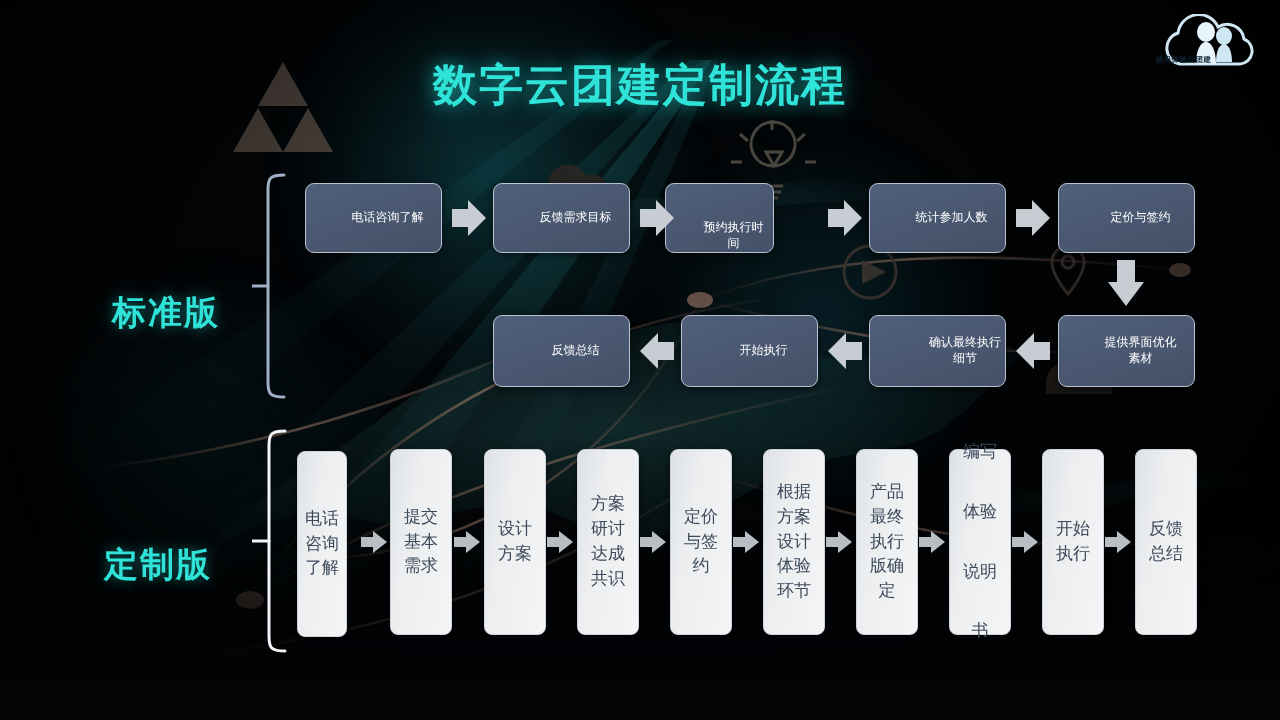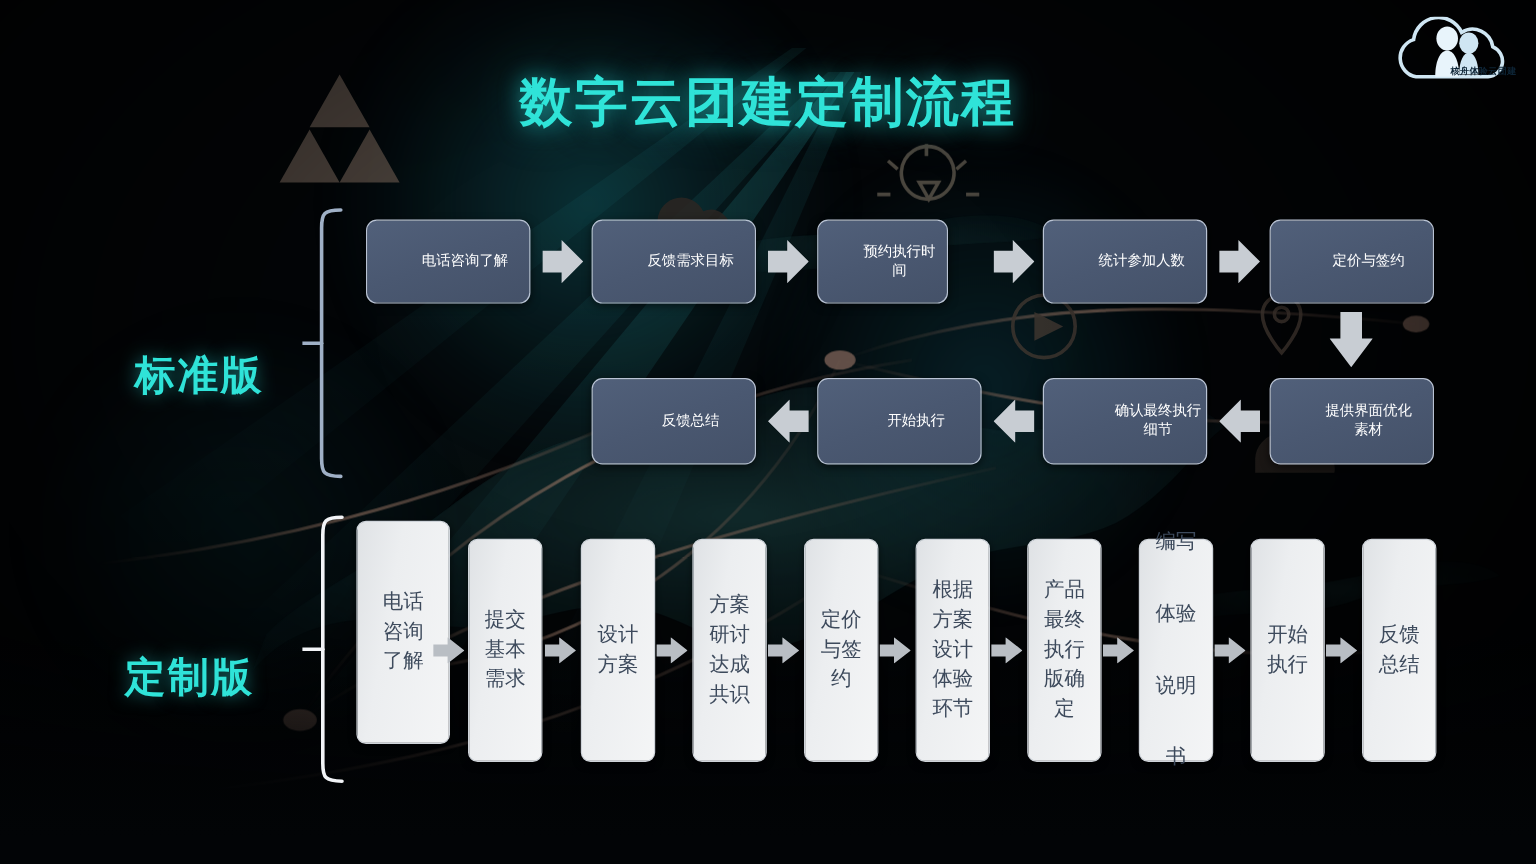--- a/index.html
+++ b/index.html
@@ -34,21 +34,21 @@
     background:radial-gradient(ellipse at 46% 38%, rgba(0,0,0,0) 28%, rgba(0,0,0,.55) 68%, rgba(0,0,0,.92) 100%);
   }
   .botfade{
     position:absolute; left:0; right:0; bottom:0; height:190px;
     background:linear-gradient(to bottom, rgba(3,5,7,0), #020406 88%);
   }
 
   
   #logo{ position:absolute; left:1156px; top:14px; width:108px; height:58px; }
   #logo .lbl{
-    position:absolute; left:0; right:0; bottom:7px; text-align:right;
+    position:absolute; left:0; right:0; bottom:7px; text-align:left;
     font-size:7.5px; color:#0d2436; letter-spacing:.4px; font-weight:bold;
   }
 
   
   #title{
     position:absolute; left:0; right:0; top:56px; text-align:center;
     font-size:44px; font-weight:bold; letter-spacing:2px;
     color:#2fe3d8;
     text-shadow:0 0 18px rgba(45,220,215,.55), 0 0 38px rgba(30,180,190,.35);
   }
@@ -213,21 +213,21 @@
   <path d="M33,3 C19,3 17,6 17,18 L17,208 C17,220 19,223 33,223" fill="none" stroke="#f2f4f7" stroke-width="3" stroke-linecap="round"></path>
   <line x1="17" y1="113" x2="0" y2="113" stroke="#f2f4f7" stroke-width="3" stroke-linecap="round"></line>
 </svg>
 
 <div class="sbox" style="left:305px;top:183px;width:137px;height:70px;">
     <span>电话咨询了解</span>
   </div>
 <div class="sbox" style="left:493px;top:183px;width:137px;height:70px;">
     <span>反馈需求目标</span>
   </div>
-<div class="sbox" style="left:681px;top:183px;width:109px;height:70px;">
+<div class="sbox" style="left:665px;top:183px;width:109px;height:70px;align-items:flex-end;">
     <span>预约执行时间</span>
   </div>
 <div class="sbox" style="left:869px;top:183px;width:137px;height:70px;">
     <span>统计参加人数</span>
   </div>
 <div class="sbox" style="left:1058px;top:183px;width:137px;height:70px;">
     <span>定价与签约</span>
   </div>
 
 <svg class="arrow" style="left:452px;top:200px;width:34px;height:36px;">
@@ -263,21 +263,21 @@
 <svg class="arrow" style="left:640px;top:333px;width:34px;height:36px;">
     <polygon points="34,9 18,9 18,0 0,18 18,36 18,27 34,27" fill="#c8cdd3"></polygon>
   </svg>
 <svg class="arrow" style="left:828px;top:333px;width:34px;height:36px;">
     <polygon points="34,9 18,9 18,0 0,18 18,36 18,27 34,27" fill="#c8cdd3"></polygon>
   </svg>
 <svg class="arrow" style="left:1016px;top:333px;width:34px;height:36px;">
     <polygon points="34,9 18,9 18,0 0,18 18,36 18,27 34,27" fill="#c8cdd3"></polygon>
   </svg>
 
-<div class="cbox" style="left:297px;top:434px;width:78px;height:186px;">
+<div class="cbox" style="left:297px;top:451px;width:50px;height:186px;">
     <i>电话</i>
     <i>咨询</i>
     <i>了解</i>
   </div>
 <div class="cbox" style="left:390px;top:449px;width:62px;height:186px;">
     <i>提交</i>
     <i>基本</i>
     <i>需求</i>
   </div>
 <div class="cbox" style="left:484px;top:449px;width:62px;height:186px;">

